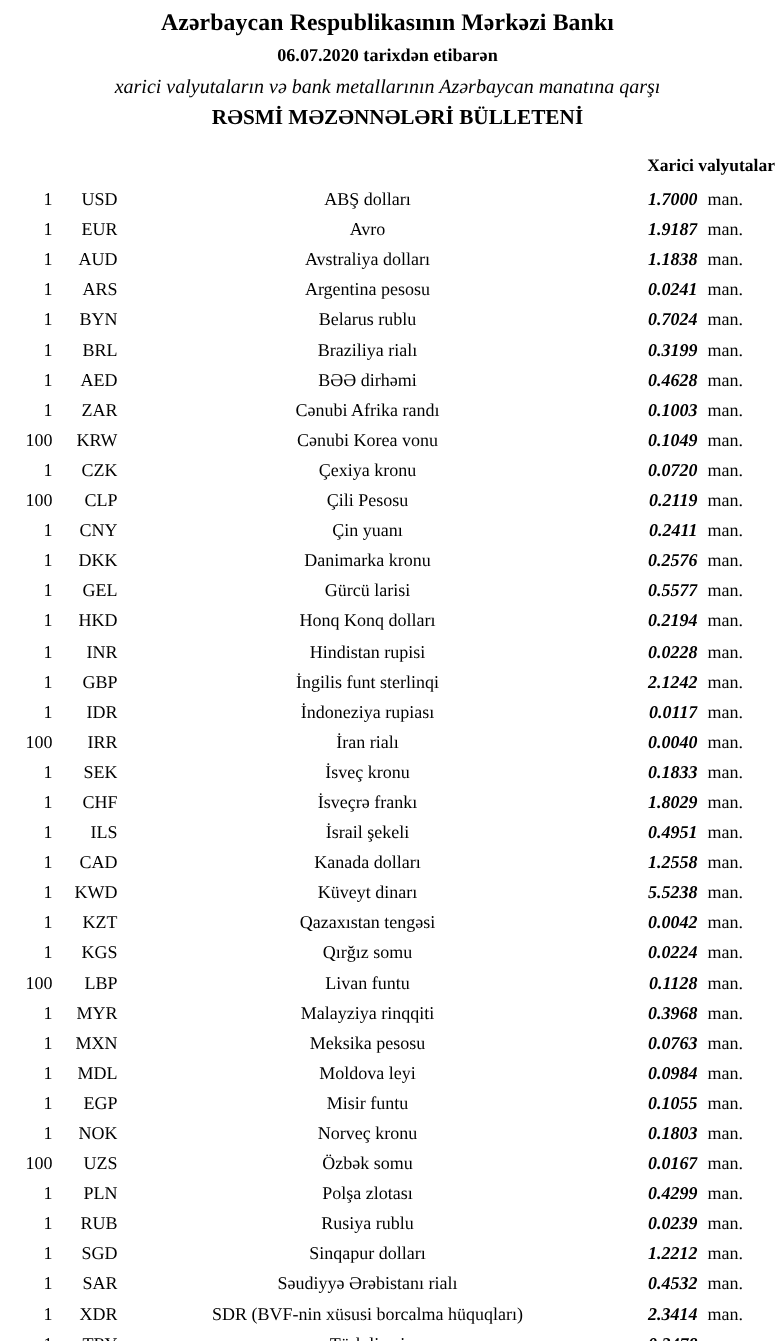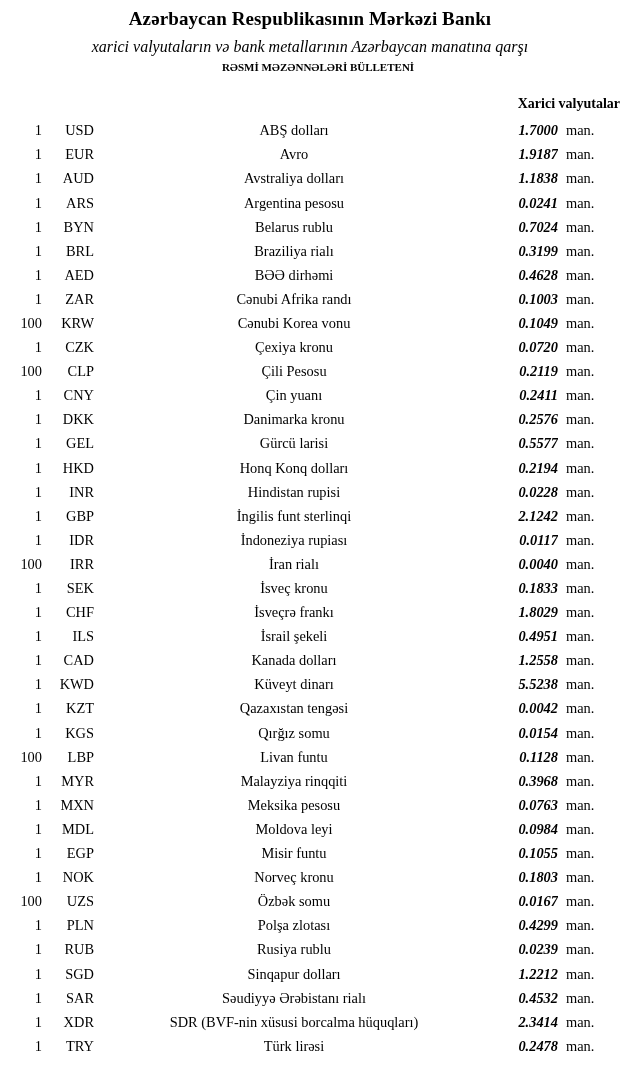--- a/index.html
+++ b/index.html
@@ -37,21 +37,21 @@
     margin: 0 0 6px 0;
     line-height: 1.15;
   }
   .subtitle-line {
     font-size: 16px;
     margin: 0 0 5px 0;
     line-height: 1.2;
     font-style: italic;
   }
   .bulletin-line {
-    font-size: 11px;
+    font-size: 17px;
     font-weight: bold;
     margin: 0 0 2px 0;
     line-height: 1.2;
     padding-left: 16px;
   }
   .section-title {
     text-align: right;
     font-size: 14px;
     font-weight: bold;
     margin: 22px 0 6px 0;
@@ -99,20 +99,21 @@
     font-size: 13.6px;
   }
 </style>
 </head>
 <body>
 
 <div class="page">
 
   <div class="header">
     <div class="bank-title">Azərbaycan Respublikasının Mərkəzi Bankı</div>
+    <div class="date-line">06.07.2020  tarixdən etibarən</div>
     <div class="subtitle-line">xarici valyutaların və bank metallarının Azərbaycan manatına qarşı</div>
     <div class="bulletin-line">RƏSMİ MƏZƏNNƏLƏRİ BÜLLETENİ</div>
   </div>
 
   <div class="section-title">Xarici valyutalar</div>
 
   <table class="rates">
     <tbody>
         <tr>
           <td class="col-qty">1</td>
@@ -286,21 +287,21 @@
           <td class="col-qty">1</td>
           <td class="col-code">KZT</td>
           <td class="col-name">Qazaxıstan tengəsi</td>
           <td class="col-rate">0.0042</td>
           <td class="col-unit">man.</td>
         </tr>
         <tr>
           <td class="col-qty">1</td>
           <td class="col-code">KGS</td>
           <td class="col-name">Qırğız somu</td>
-          <td class="col-rate">0.0154</td>
+          <td class="col-rate">0.0224</td>
           <td class="col-unit">man.</td>
         </tr>
         <tr>
           <td class="col-qty">100</td>
           <td class="col-code">LBP</td>
           <td class="col-name">Livan funtu</td>
           <td class="col-rate">0.1128</td>
           <td class="col-unit">man.</td>
         </tr>
         <tr>

